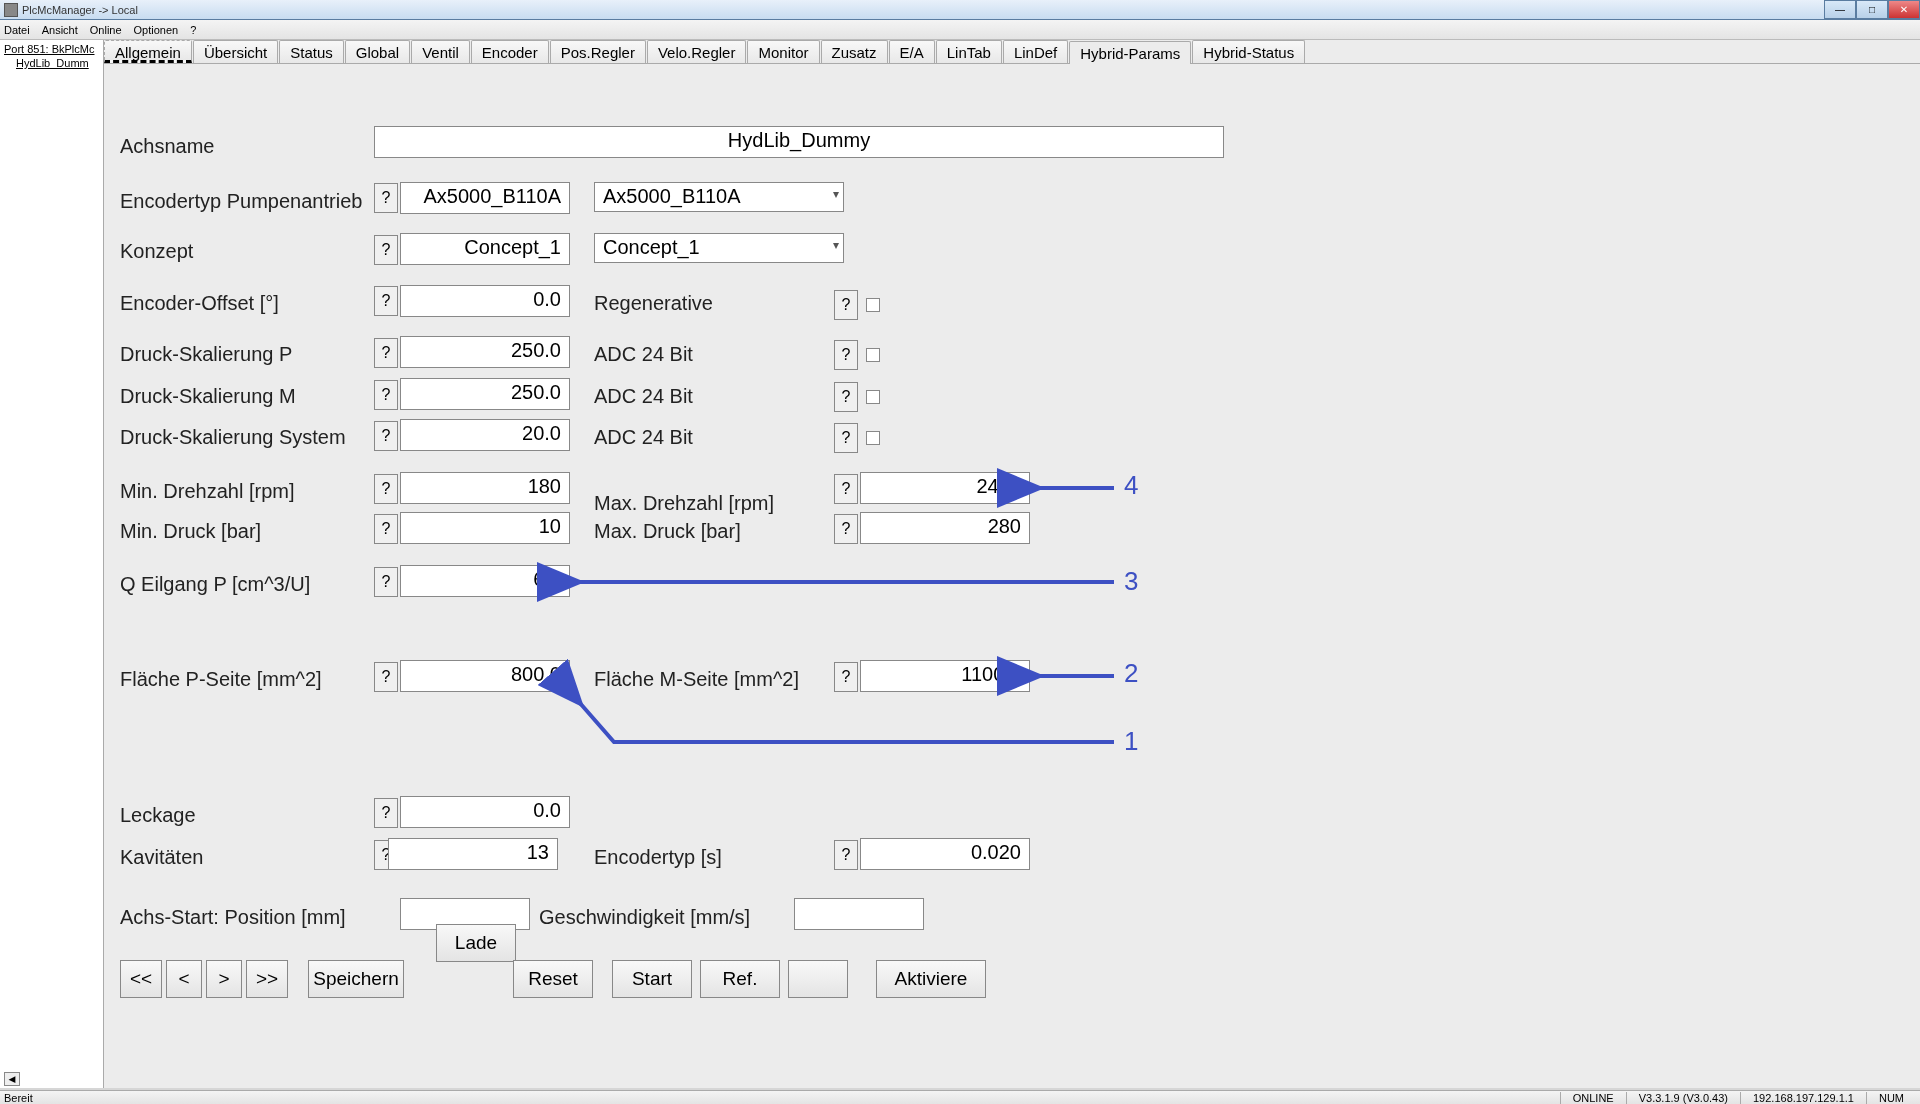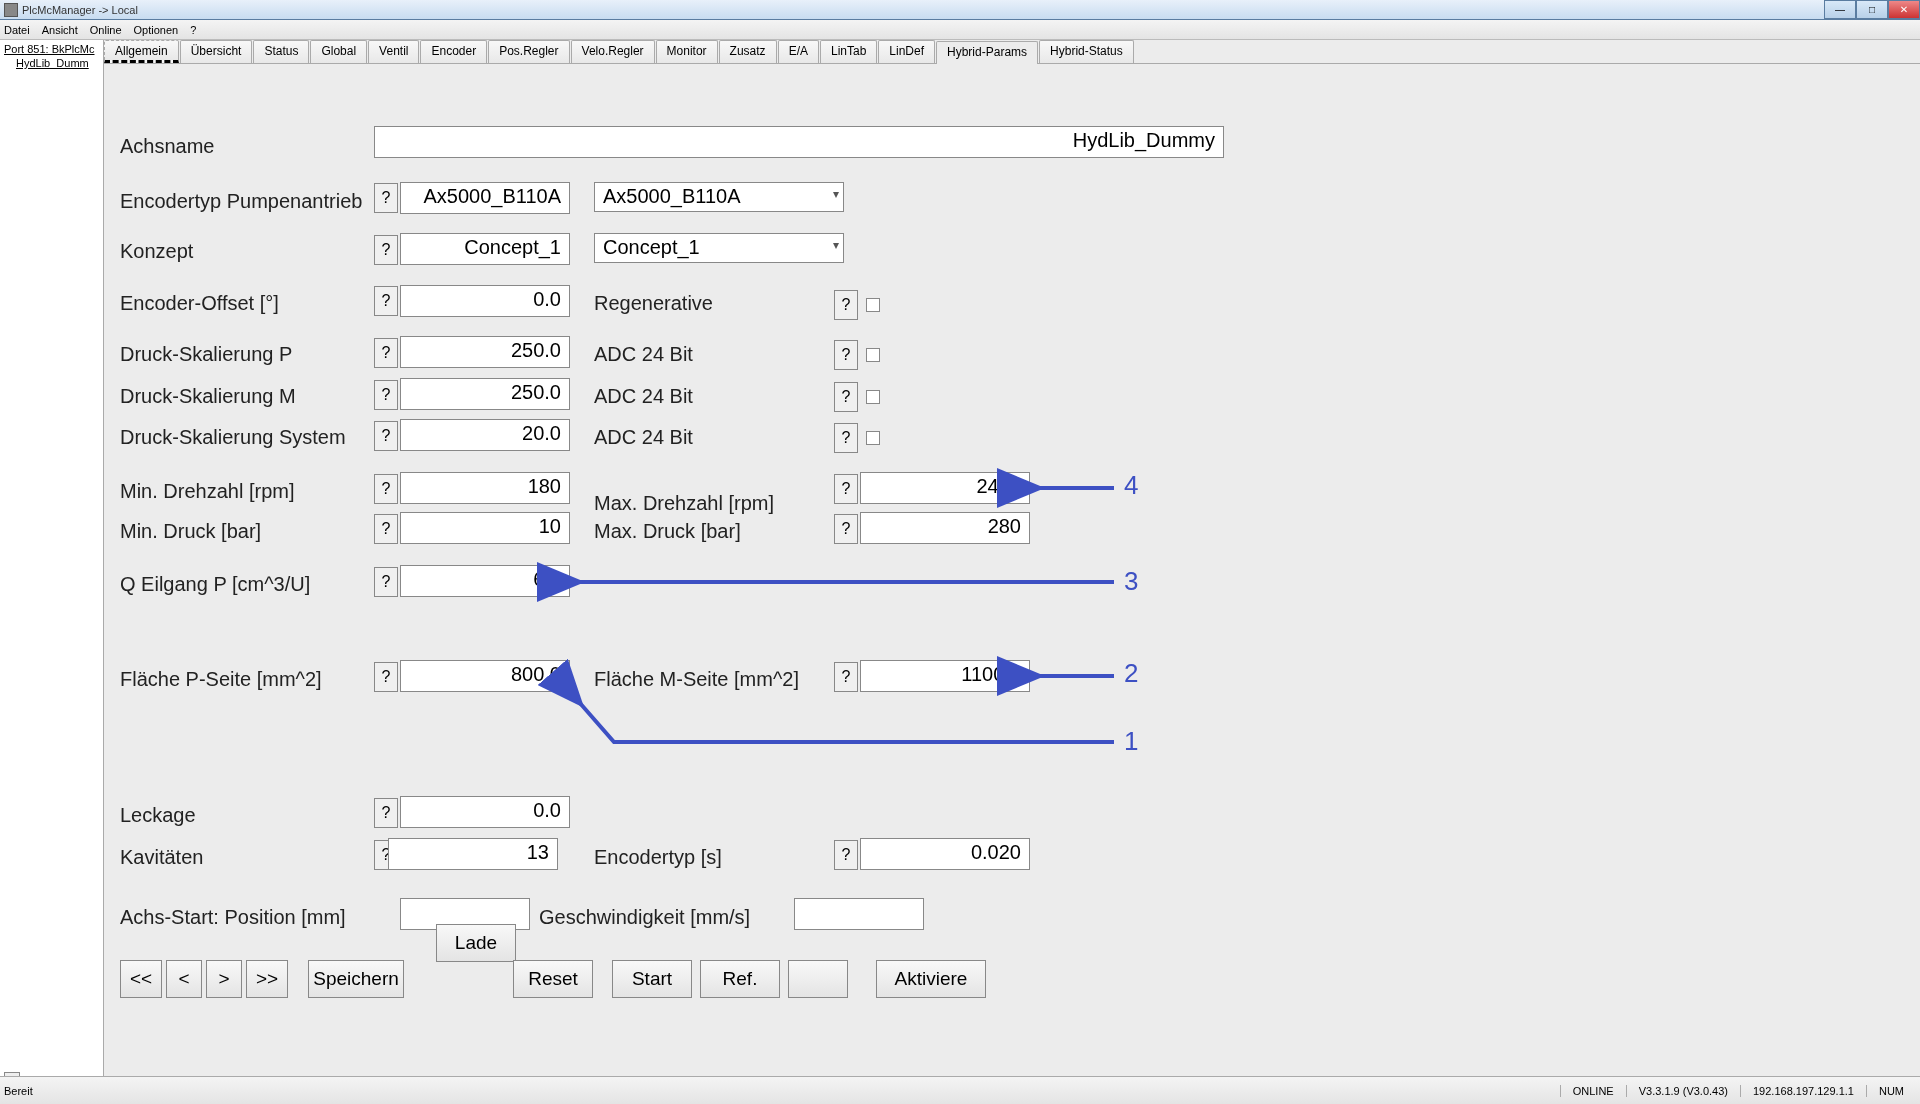--- a/index.html
+++ b/index.html
@@ -52,21 +52,21 @@
   font-size: 11px; padding-top: 2px;
   position: relative;
 }
 .sidebar .tree-item { padding: 1px 4px; white-space: nowrap; overflow: hidden; text-decoration: underline; }
 .sb-btn { position:absolute; bottom:2px; left:4px; width:16px; height:14px; border:1px solid #888; background:#eee; font-size:9px; text-align:center; line-height:12px;}
 .main {
   flex: 1; background: #ececec; position: relative;
 }
 .tabs {
   display: flex; height: 24px; border-bottom: 1px solid #aaa;
-  font-size: 12px;
+  font-size: 15px;
 }
 .tab {
   padding: 3px 10px; border: 1px solid #aaa; border-bottom: none;
   background: linear-gradient(to bottom,#f8f8f8,#e8e8e8);
   margin-right: 1px; cursor: pointer;
   border-top-left-radius: 2px; border-top-right-radius: 2px;
   white-space: nowrap;
 }
 .tab.dashed { border-style: dashed solid dashed dashed; }
 .tab.active {
@@ -79,42 +79,42 @@
   position: absolute; width: 24px; height: 30px;
   border: 1px solid #888; background: #f0f0f0;
   font-size: 16px; text-align: center; line-height: 28px;
   cursor: pointer;
 }
 .text-input {
   position: absolute; height: 32px;
   border: 1px solid #888; background: #fff;
   font-size: 20px; padding: 2px 8px; text-align: right;
 }
-.text-input.left-align { text-align: right; }
+.text-input.left-align { text-align: center; }
 .dropdown {
   position: absolute; height: 30px;
   border: 1px solid #888; background: #fff;
   font-size: 20px; padding: 2px 8px; text-align: left;
 }
 .dropdown::after {
   content: "▾"; position: absolute; right: 4px; top: 4px;
   font-size: 12px; color: #555;
 }
 .checkbox {
   position: absolute; width: 14px; height: 14px;
   border: 1px solid #888; background: #fff;
 }
 .action-btn {
   position: absolute; height: 38px;
   border: 1px solid #888; background: linear-gradient(to bottom,#f8f8f8,#e4e4e4);
   font-size: 19px; text-align: center; line-height: 36px;
   cursor: pointer;
 }
 .statusbar {
-  position: absolute; bottom: 0; left: 0; right: 0; height: 28px;
+  position: absolute; bottom: 0; left: 0; right: 0; height: 14px;
   background: linear-gradient(to bottom,#f4f4f4,#e4e4e4);
   border-top: 1px solid #aaa; font-size: 11px;
   display: flex; align-items: center; padding: 0 4px;
 }
 .statusbar .spacer { flex: 1; }
 .statusbar .cell { border-left: 1px solid #aaa; padding: 0 12px; }
 .annot-arrow {
   position: absolute; pointer-events: none;
 }
 .annot-num {

